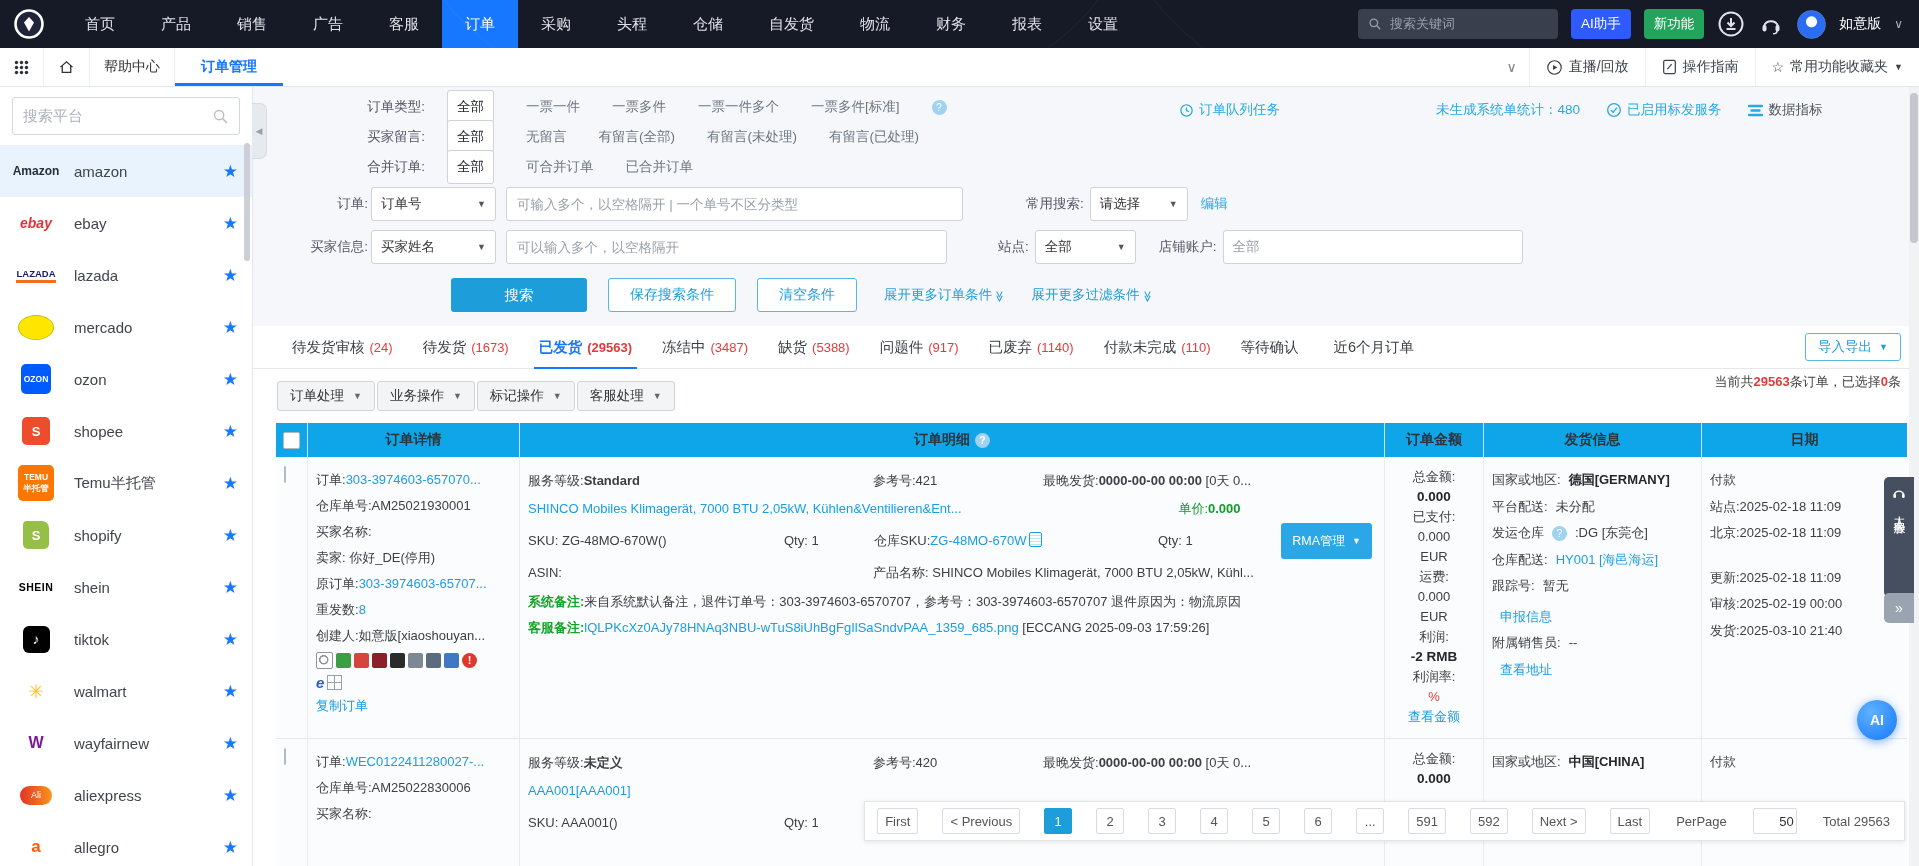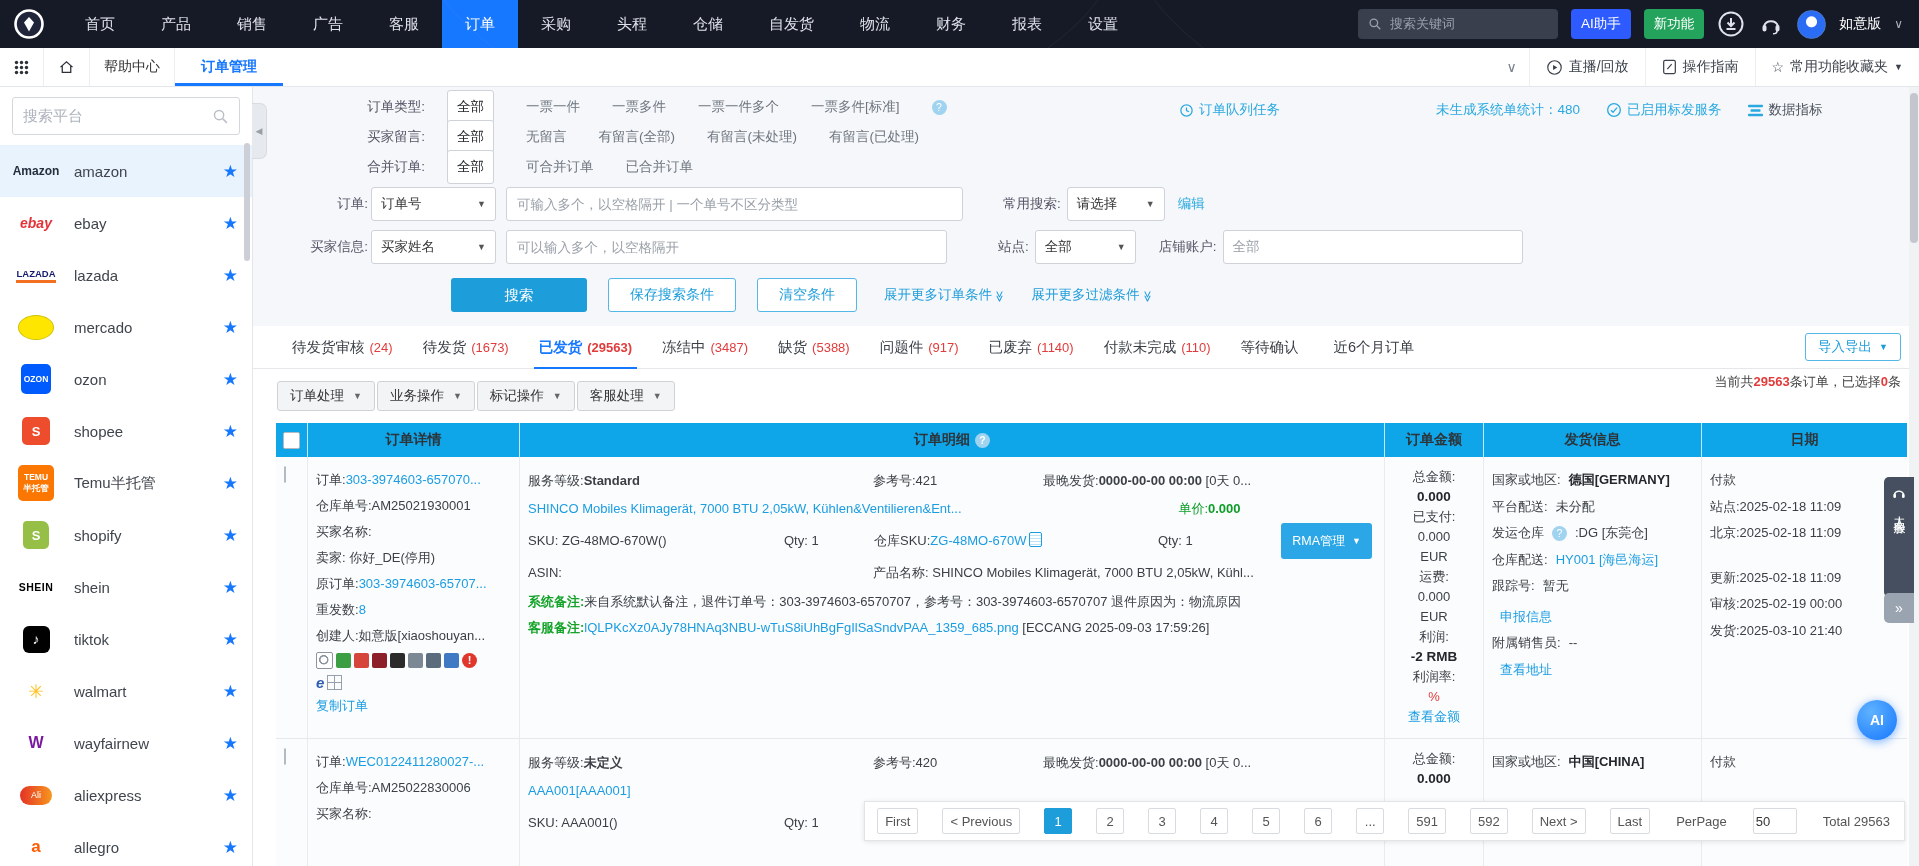--- a/index.html
+++ b/index.html
@@ -144,21 +144,21 @@
   .sl .vb{font-weight:bold;color:#23262b}
   .sq{display:none}
   .sq.on{display:inline-flex}
   .sl.mt{margin-top:4px}
   .dt{line-height:26.5px;white-space:nowrap}
   .dt.gap{margin-top:18px}
   
   .pag{position:absolute;right:14px;bottom:26px;height:38px;background:#fff;display:flex;align-items:center;gap:24px;padding:0 12px;border:1px solid #e2e4e8;box-shadow:0 1px 5px rgba(0,0,0,.1);font-size:13px;color:#555;z-index:8}
   .pg{min-width:28px;height:26px;border:1px solid #d8dbe0;background:#fff;border-radius:2px;display:flex;align-items:center;justify-content:center;padding:0 7px;cursor:pointer;box-sizing:border-box;white-space:nowrap}
   .pg.active{background:#1e9ddb;border-color:#1e9ddb;color:#fff}
-  .pp-input{width:44px;height:26px;border:1px solid #d8dbe0;border-radius:2px;text-align:left;font-family:inherit;font-size:13px;color:#333;box-sizing:border-box}
+  .pp-input{width:44px;height:26px;border:1px solid #d8dbe0;border-radius:2px;text-align:right;font-family:inherit;font-size:13px;color:#333;box-sizing:border-box}
   .pag .ptxt{white-space:nowrap;margin:0 2px}
   
   .svc{position:absolute;right:5px;top:477px;width:30px;height:112px;background:#454f5f;border-radius:5px 0 0 5px;color:#fff;display:flex;flex-direction:column;align-items:center;padding-top:8px;gap:6px;z-index:9;cursor:pointer}
   .svc .vtxt{writing-mode:vertical-rl;text-orientation:upright;font-size:12px;letter-spacing:2px}
   .svc-handle{position:absolute;right:5px;top:593px;width:30px;height:30px;background:#9aa4b1;border-radius:5px 0 0 5px;color:#fff;display:flex;align-items:center;justify-content:center;font-size:14px;z-index:9;cursor:pointer}
   .ai-float{position:absolute;right:22px;top:700px;width:40px;height:40px;border-radius:50%;background:radial-gradient(circle at 35% 30%,#5fb2ff,#1677ff);color:#fff;display:flex;align-items:center;justify-content:center;font-weight:bold;font-size:14px;box-shadow:0 2px 10px rgba(22,119,255,.55);z-index:9;cursor:pointer}
   .m-scroll{position:absolute;right:0;top:0;bottom:0;width:10px;background:#f1f2f4;z-index:7}
   .m-thumb{position:absolute;right:1px;top:6px;width:8px;height:150px;background:#c3c7cd;border-radius:4px}
   svg{display:block}
 </style>
@@ -493,21 +493,21 @@
           </div>
         </div>
 
         <div class="i-row">
           <span class="i-label">订单:</span>
           <div class="sel w-sel">
             <span>订单号</span>
             <span class="caret">▼</span>
           </div>
           <input class="tin w-ordin" placeholder="可输入多个，以空格隔开 | 一个单号不区分类型" style="">
-          <span class="lbl2" style="margin-left:40px">常用搜索:</span>
+          <span class="lbl2" style="margin-left:63px">常用搜索:</span>
           <div class="sel" style="width:98px;margin-left:6px">
             <span>请选择</span>
             <span class="caret">▼</span>
           </div>
           <span class="edit-lk">编辑</span>
         </div>
 
         <div class="i-row">
           <span class="i-label">买家信息:</span>
           <div class="sel w-sel">

